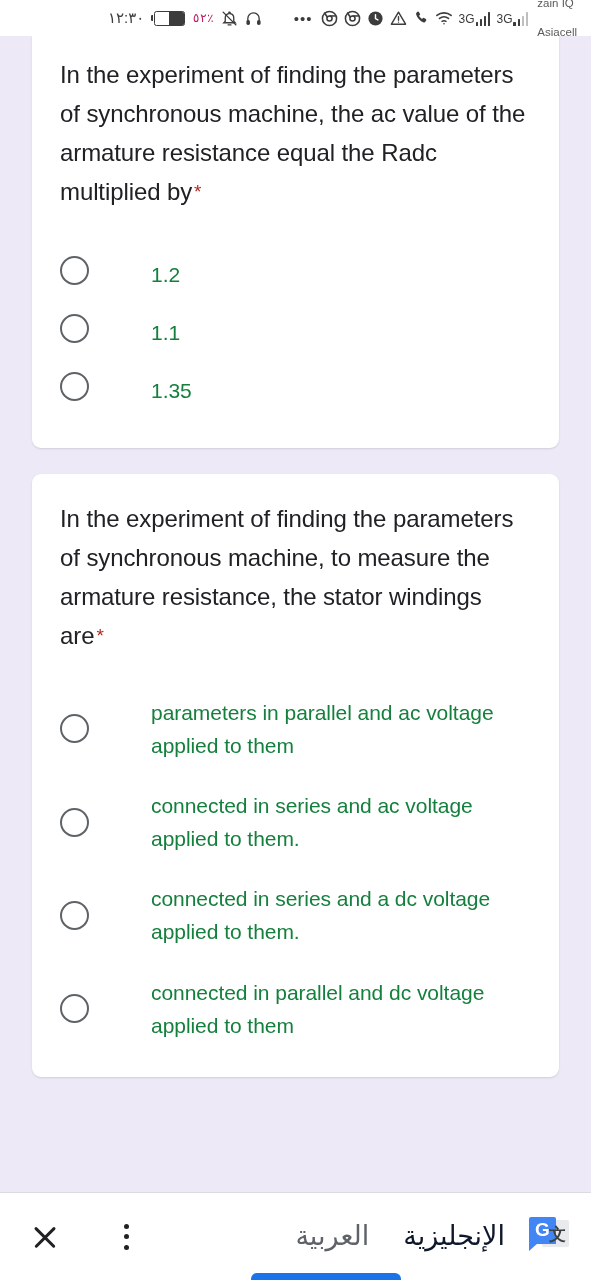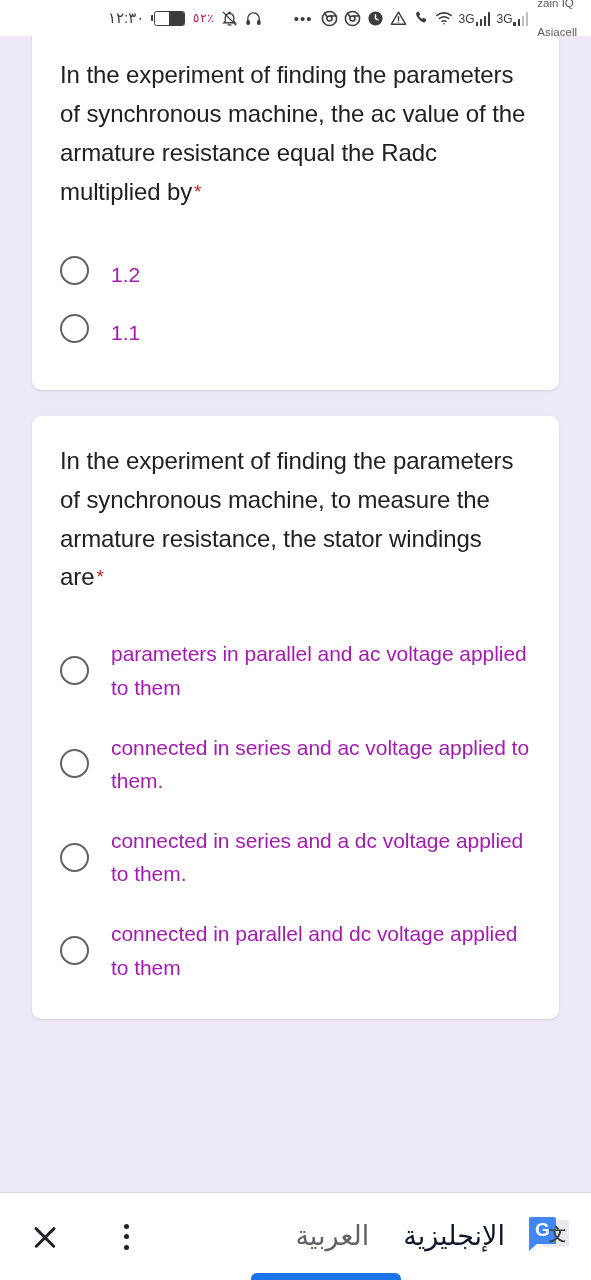--- a/index.html
+++ b/index.html
@@ -186,23 +186,24 @@
     height: 29px;
     border: 2.4px solid #5f6368;
     border-radius: 50%;
     background: transparent;
     margin-top: 1px;
   }
 
   .option-label {
     font-size: 21px;
     line-height: 1.58;
-    color: #a21caf;
+    color: #15803d;
     letter-spacing: -0.05px;
     padding-top: 1px;
+    margin-left: 40px;
   }
   .option-label.num { font-size: 21px; padding-top: 3px; }
 
   
   .translate-bar {
     flex: 0 0 auto;
     height: 88px;
     background: #ffffff;
     border-top: 1px solid #dadce0;
     display: flex;
@@ -448,20 +449,24 @@
 
       <div class="options">
         <div class="option-row">
           <span class="radio"></span>
           <span class="option-label num">1.2</span>
         </div>
         <div class="option-row">
           <span class="radio"></span>
           <span class="option-label num">1.1</span>
         </div>
+        <div class="option-row">
+          <span class="radio"></span>
+          <span class="option-label num">1.35</span>
+        </div>
       </div>
     </div>
 
     <div class="card second">
       <div class="q-title">
         <span>In the experiment of finding the parameters of synchronous machine, to measure the armature resistance, the stator windings are</span><span class="req-star">*</span>
       </div>
 
       <div class="options compact">
         <div class="option-row multi">

